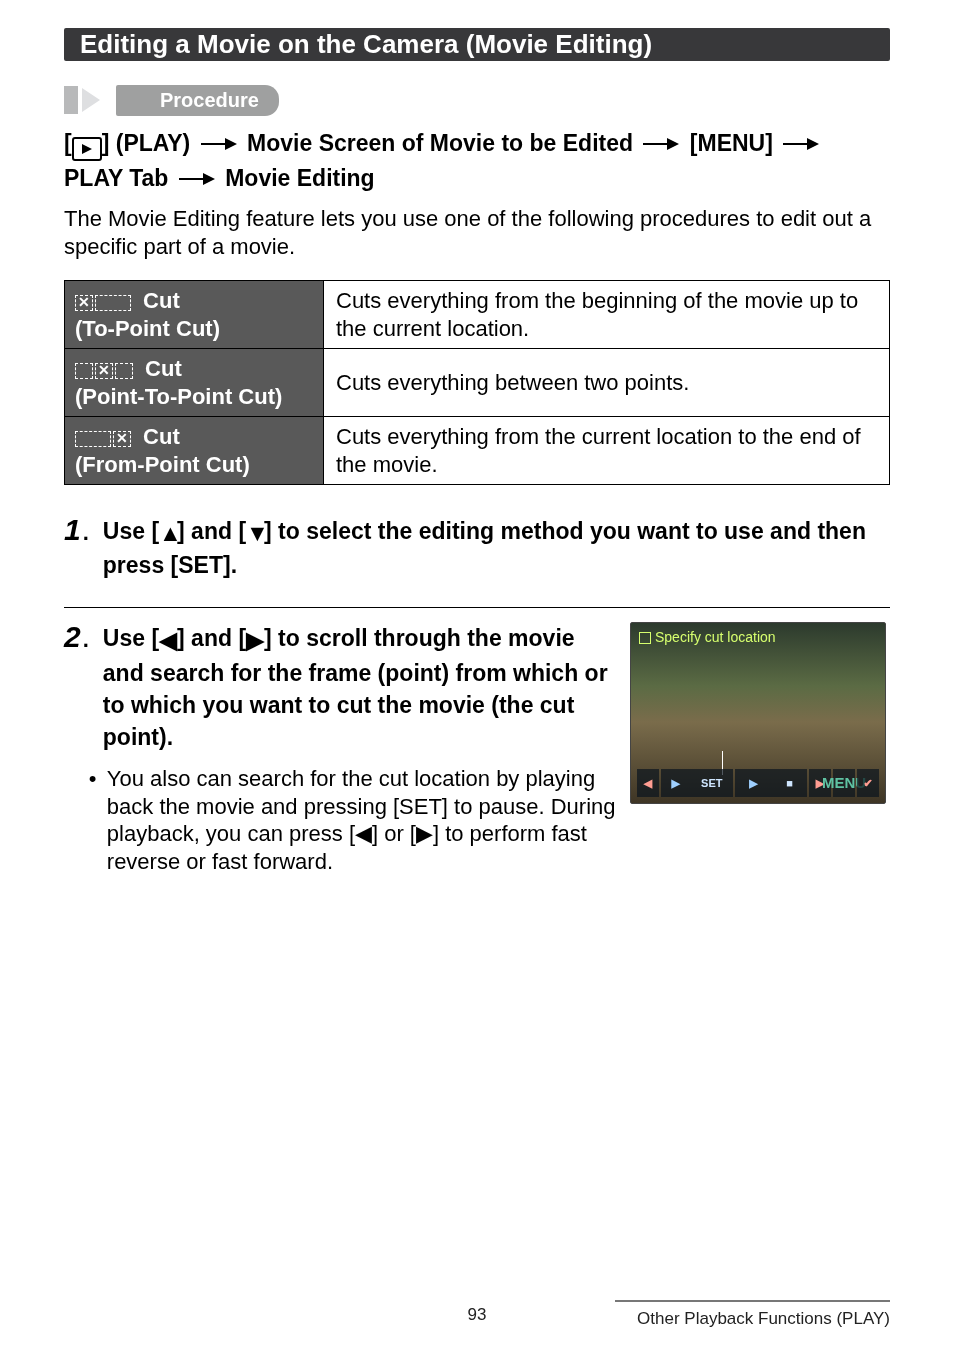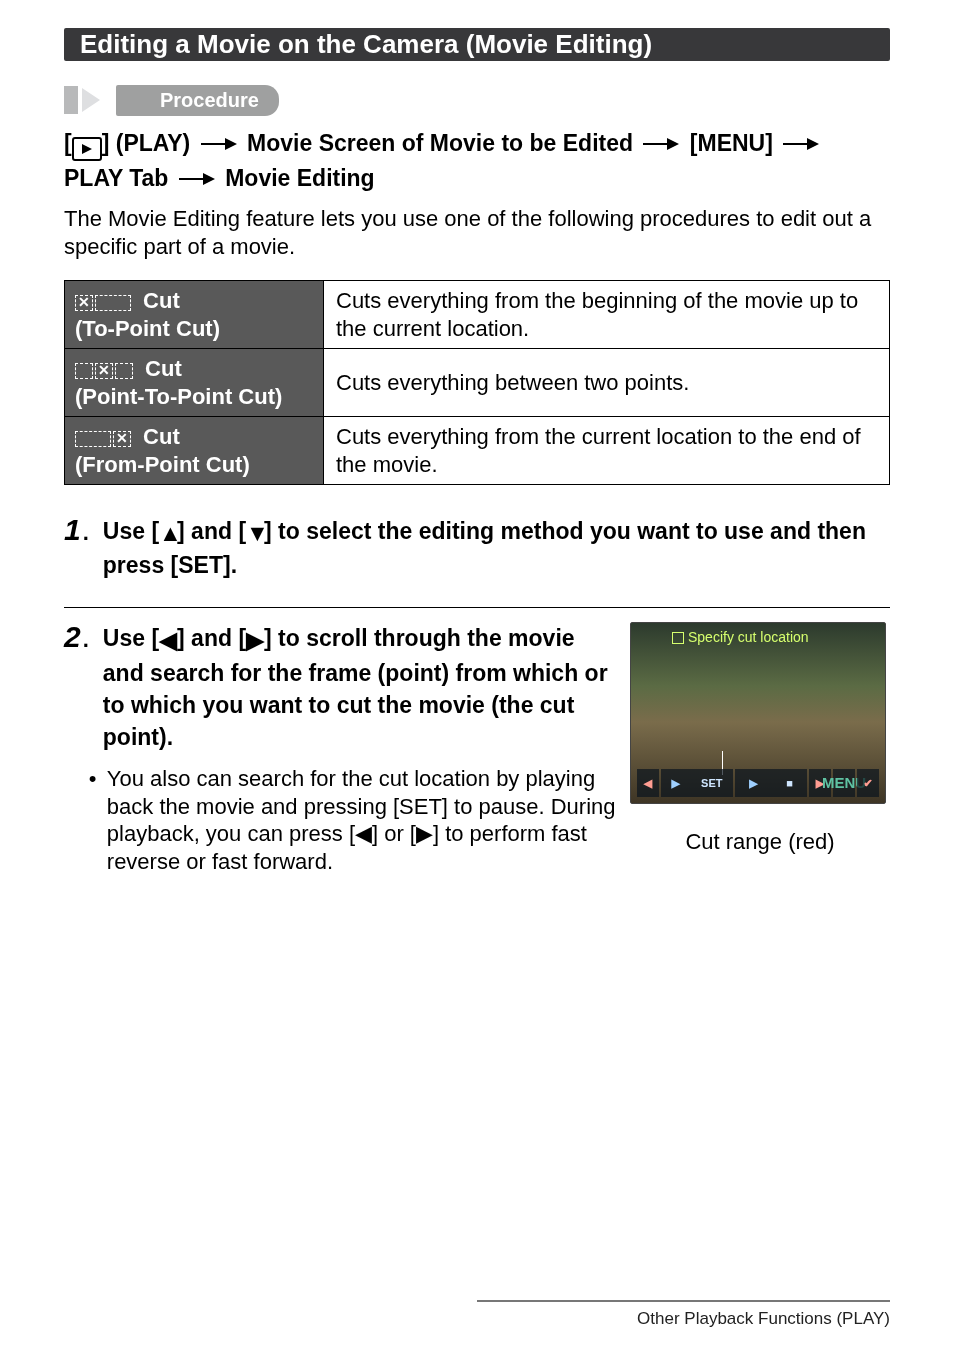--- a/index.html
+++ b/index.html
@@ -161,21 +161,21 @@
 
   .preview-box {
     width: 254px; height: 180px;
     background: linear-gradient(180deg,#2c3a2d 0%, #5b6b44 35%, #7a6c4b 55%, #3e3525 100%);
     border: 1px solid #444;
     position: relative;
     border-radius: 2px;
   }
   .preview-label {
     position: absolute; top: 6px; left: 8px;
-    color: #d6ff6e; font-size: 14px; display: flex; align-items: center; gap: 4px; margin-left: 33px;
+    color: #d6ff6e; font-size: 14px; display: flex; align-items: center; gap: 4px;
   }
   .preview-label .sq { width: 10px; height: 10px; border: 1px solid #d6ff6e; }
   .preview-bar {
     position: absolute; left: 6px; right: 6px; bottom: 6px; height: 28px;
     display: grid; grid-template-columns: 22px 1fr 1fr 22px 22px 22px; gap: 2px;
   }
   .preview-bar .cell {
     background: rgba(10,20,30,0.7);
     display: flex; align-items: center; justify-content: center;
     color: #cfe6ff; font-size: 11px; font-weight: bold;
@@ -299,25 +299,25 @@
             </div>
             <div class="cell" style="justify-content:space-around">
               <span style="color:#9fd0ff">▶</span>
               <span>■</span>
             </div>
             <div class="cell red">▶</div>
             <div class="cell menu">MENU</div>
             <div class="cell red">✔</div>
           </div>
         </div>
-        <div class="caption">Cut range (red)</div>
       </div>
     </div>
   </li>
 </ol>
 
 <div class="footer">
   <div class="sp"></div>
+  <div class="pg">93</div>
   <div class="sec">
     <hr class="foot-rule">
     <span>Other Playback Functions (PLAY)</span>
   </div>
 </div>
 
 </body></html>

